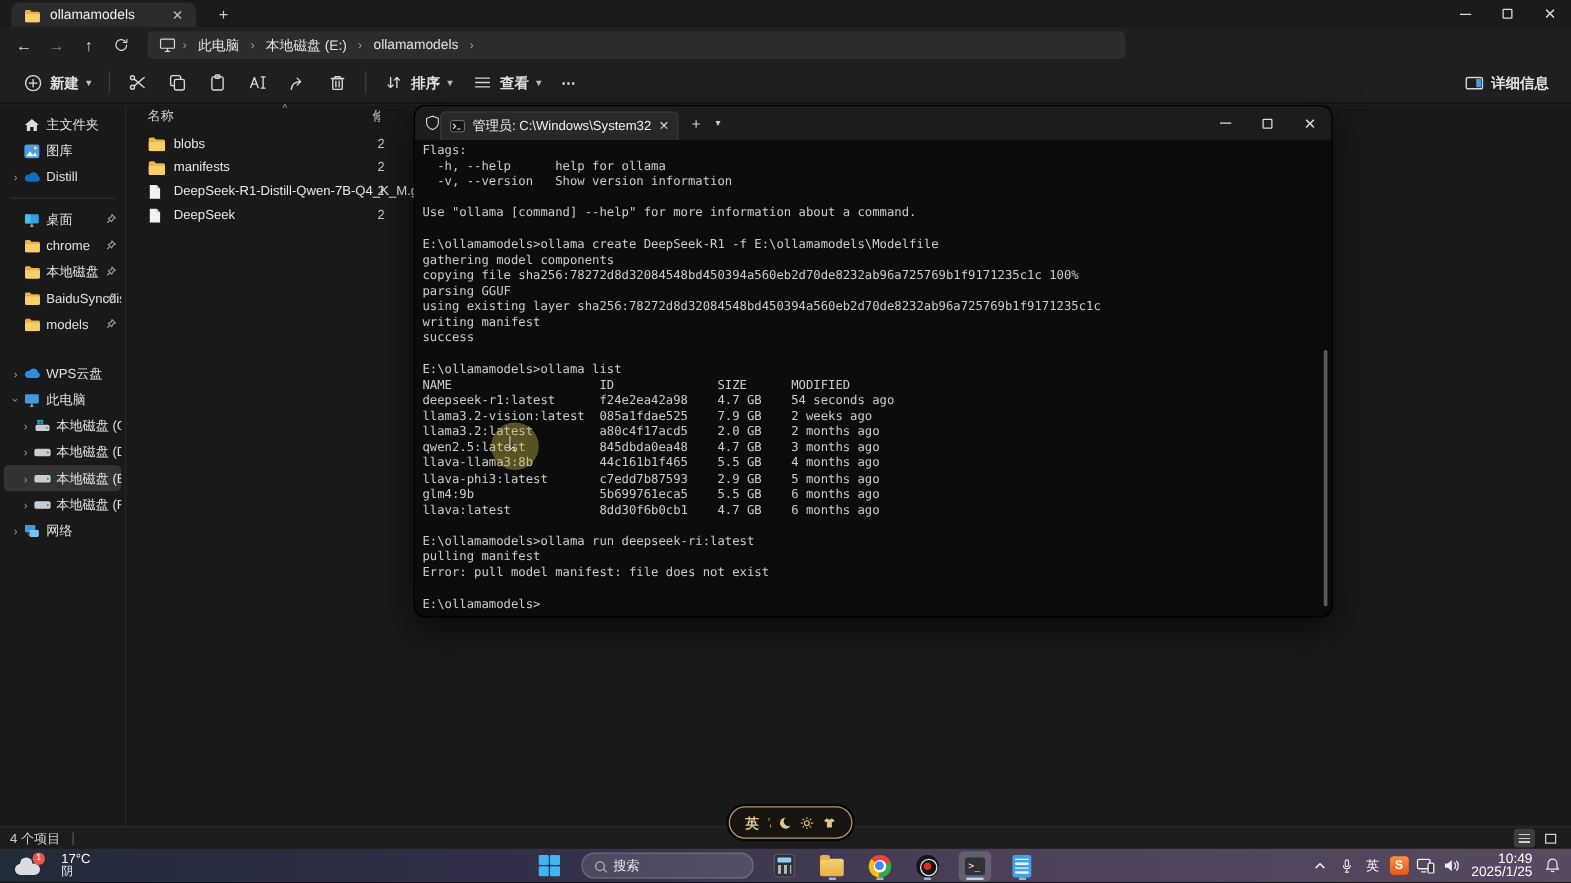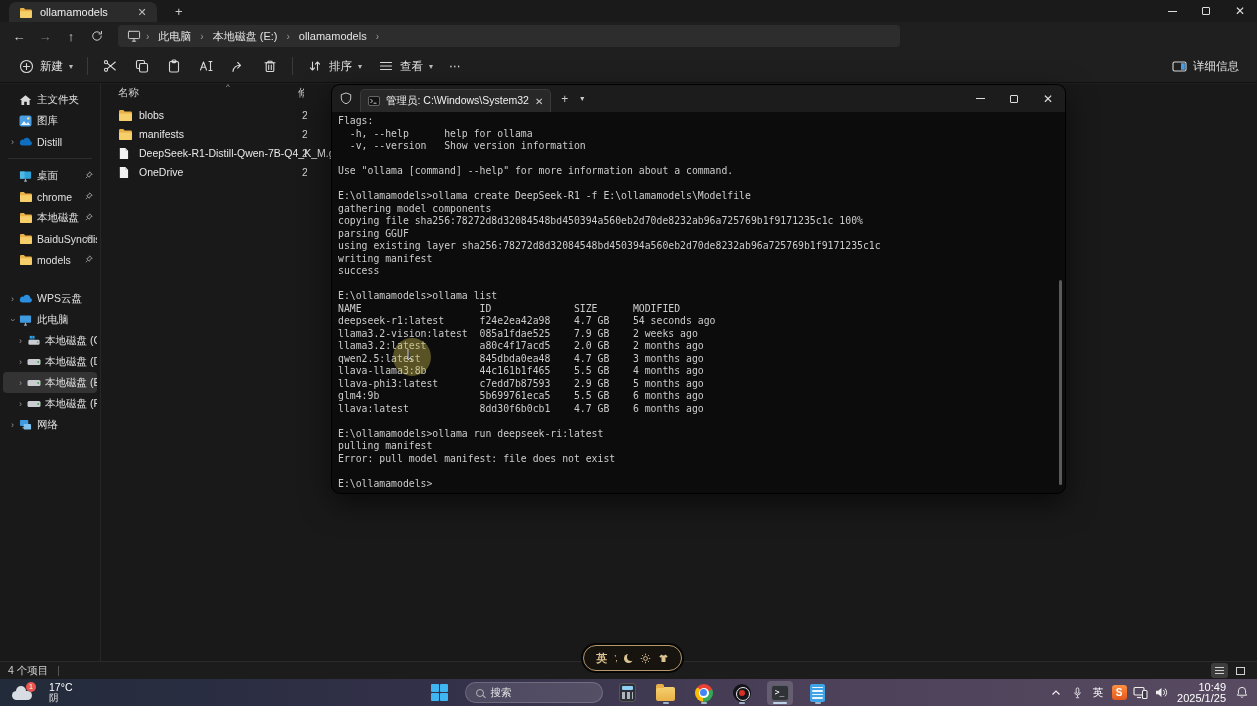--- a/index.html
+++ b/index.html
@@ -23,21 +23,21 @@
   .nav-btn { width:26px; height:22px; display:flex; align-items:center; justify-content:center; color:#d5d5d5; font-size:13px; border-radius:4px; }
   .nav-btn.dim { color:#777; }
   .addr-box { display:flex; align-items:center; gap:2px; height:22px; background:#2d2d2d; border-radius:4px; margin-left:8px; padding:0 8px; width:782px; font-size:11px; color:#e2e2e2; }
   .crumb { padding:2px 5px; border-radius:3px; white-space:nowrap; }
   .crumb-sep { color:#9a9a9a; font-size:10px; padding:0 2px; }
   .search-box { display:flex; align-items:center; height:22px; background:#2d2d2d; border-radius:4px; margin-left:8px; padding:0 9px; width:326px; font-size:11px; color:#9f9f9f; }
   .search-box .mag { margin-left:auto; }
   .mag { position:relative; width:8px; height:8px; border:1.2px solid #b5b5b5; border-radius:50%; }
   .mag::after { content:""; position:absolute; width:4px; height:1.2px; background:#b5b5b5; transform:rotate(45deg); right:-3.5px; bottom:-1.5px; }
 
-  .ex-toolbar { position:absolute; left:0; top:50px; width:100%; height:33px; background:#1f1f1f; border-bottom:1px solid #111; display:flex; align-items:center; padding:0 10px; }
+  .ex-toolbar { position:absolute; left:0; top:50px; width:100%; height:33px; background:#1f1f1f; border-bottom:1px solid #111; display:flex; align-items:center; padding:0 10px;font-weight:bold; }
   .tb-btn { display:flex; align-items:center; gap:6px; padding:5px 8px; border-radius:4px; color:#e2e2e2; font-size:11.5px; }
   .tb-ic { display:flex; align-items:center; justify-content:center; width:16px; height:16px; }
   .tb-ic svg { display:block; }
   .tb-sep { width:1px; height:18px; background:#3a3a3a; margin:0 6px; }
   .tb-chev { font-size:8px; color:#bbb; }
   .tb-right { margin-left:auto; display:flex; align-items:center; }
   .stroke { stroke:#d8d8d8; fill:none; stroke-width:1.1; stroke-linecap:round; stroke-linejoin:round; }
 
   .ex-body { position:absolute; left:0; top:84px; width:100%; height:577px; background:#191919; }
   .sidebar { position:absolute; left:0; top:0; width:101px; height:100%; padding-top:5px; border-right:1px solid #262626; overflow:hidden; }
@@ -65,21 +65,21 @@
   .st-views { margin-left:auto; display:flex; gap:4px; }
   .st-view { width:17px; height:15px; border-radius:3px; display:flex; align-items:center; justify-content:center; }
   .st-view.active { background:#3d3d3d; }
   .st-lines { width:9px; height:8px; background:repeating-linear-gradient(#d0d0d0 0 1px, transparent 1px 3px); }
   .st-thumb { width:9px; height:8px; border:1px solid #d0d0d0; }
 
   
   .terminal { position:absolute; left:332px; top:85px; width:733px; height:408px; background:#0c0c0c; border-radius:8px; box-shadow:0 10px 30px rgba(0,0,0,.6), 0 0 0 1px #000; }
   .t-titlebar { position:absolute; left:0; top:0; width:100%; height:27px; background:#1c1c1c; border-radius:8px 8px 0 0; display:flex; align-items:center; }
   .t-shield { margin-left:8px; }
-  .t-tab { display:flex; align-items:center; gap:6px; height:23px; margin-left:8px; margin-top:4px; padding:0 7px; background:#282828; border:1px solid #3a3a3a; border-bottom:none; border-radius:5px 5px 0 0; font-size:10.5px; color:#f0f0f0; min-width:172px; }
+  .t-tab { display:flex; align-items:center; gap:6px; height:23px; margin-top:4px; padding:0 7px; background:#282828; border:1px solid #3a3a3a; border-bottom:none; border-radius:5px 5px 0 0; font-size:10.5px; color:#f0f0f0; min-width:172px; }
   .t-tab .tab-close { margin-left:auto; color:#ccc; font-size:10px; }
   .t-plus { color:#ccc; font-size:12px; margin-left:10px; }
   .t-chev { color:#ccc; font-size:8px; margin-left:12px; }
   .t-controls { margin-left:auto; display:flex; height:27px; }
   .t-controls .win-btn { height:27px; }
   .t-body { position:absolute; left:0; top:27px; width:100%; height:381px; overflow:hidden; border-radius:0 0 8px 8px; }
   .t-pre { font-family:"DejaVu Sans Mono", monospace; font-size:9.8px; line-height:12.5px; letter-spacing:0; color:#cccccc; white-space:pre; padding:3px 0 0 6px; }
   .t-scroll { position:absolute; right:3px; top:195px; width:3px; height:205px; background:#5a5a5a; border-radius:2px; }
 
   
@@ -513,21 +513,21 @@
           <span>DeepSeek-R1-Distill-Qwen-7B-Q4_K_M.gguf</span>
           <span class="fl-frag">2</span>
         </div>
         <div class="fl-row" style="top:79px">
           <span class="fl-ic">
               <svg width="11" height="13" viewBox="0 0 12 14">
                 <path d="M2 1h6l3 3.2V13H2z" fill="#f2f2f2"></path>
                 <path d="M8 1v3.2h3" fill="#c9c9c9"></path>
               </svg>
             </span>
-          <span>OneDrive</span>
+          <span>DeepSeek</span>
           <span class="fl-frag">2</span>
         </div>
       </div>
     </div>
 
     <div class="ex-status">
       <span>4 个项目</span>
       <span class="st-sep"></span>
       <div class="st-views">
         <div class="st-view active">

